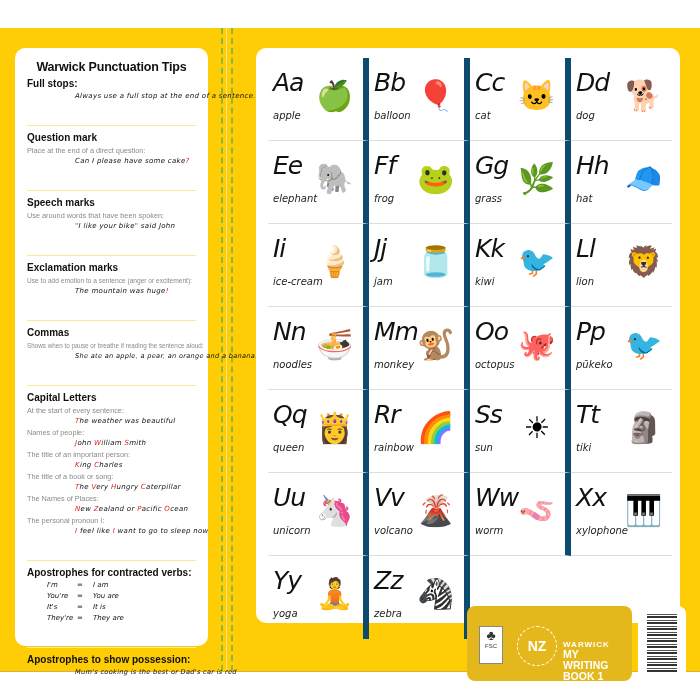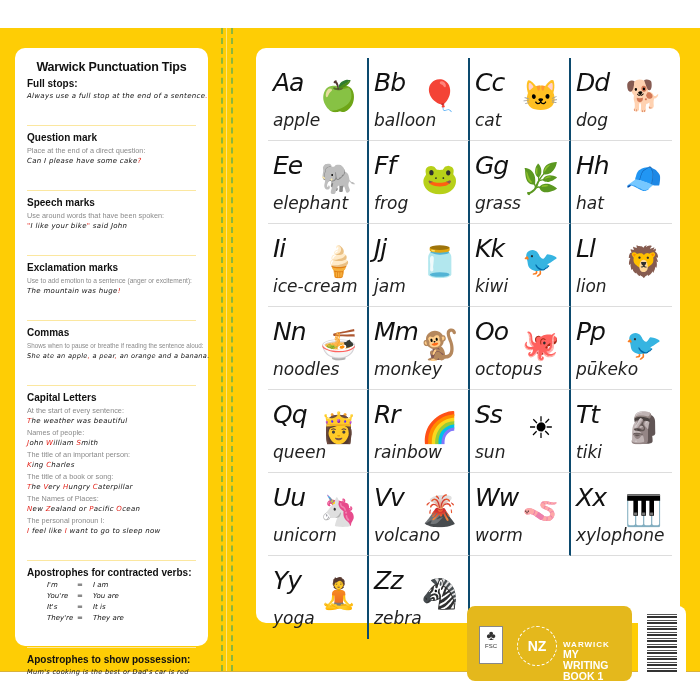--- a/index.html
+++ b/index.html
@@ -6,31 +6,31 @@
   body { width:700px; height:700px; background:#ffffff; position:relative; overflow:hidden; font-family:"Liberation Sans", sans-serif; }
   .book { position:absolute; left:0; top:28px; width:700px; height:643px; background:#fecd05; border-bottom:1px solid #d9b23a; }
   .spine-line { position:absolute; top:0; bottom:0; width:0; border-left:2px dashed #8cb63c; }
   .spine-center { position:absolute; top:0; bottom:0; left:226px; width:1px; background:#fde37a; }
   .tips { position:absolute; left:15px; top:20px; width:193px; height:598px; background:#fff; border-radius:10px; box-sizing:border-box; padding:12px 12px 0 12px; }
   .tips-title { font-weight:bold; font-size:12.5px; text-align:center; color:#111; margin-bottom:4px; letter-spacing:-0.2px; }
   .sec { border-bottom:1px solid #fbe7a0; padding-bottom:23px; margin-bottom:6px; }
   .sec:last-child { border-bottom:none; }
   .sec-h { font-weight:bold; font-size:10px; color:#111; margin-bottom:2px; }
   .desc { font-size:7.3px; color:#8a8a8a; line-height:11px; white-space:nowrap; }
-  .ex { font-family:"DejaVu Sans", sans-serif; font-style:italic; font-size:7px; color:#111; line-height:11px; white-space:nowrap; letter-spacing:0.3px; }
+  .ex { font-family:"DejaVu Sans", sans-serif; font-style:italic; font-size:7px; color:#111; line-height:11px; white-space:nowrap; letter-spacing:0.3px;margin-left:48px; }
   .red { color:#e2231a; }
   .contr { display:flex; font-family:"DejaVu Sans", sans-serif; font-style:italic; font-size:7px; line-height:11px; color:#111; }
   .contr .c1 { width:30px;margin-left:20px; } .contr .c2 { width:16px; } 
   .alpha { position:absolute; left:256px; top:20px; width:424px; height:575px; background:#fff; border-radius:10px; }
   .grid { position:absolute; left:12px; top:10px; display:grid; grid-template-columns:repeat(4,101px); grid-auto-rows:83px; }
-  .cell { position:relative; border-right:2px solid #0c4a6e; border-bottom:1px solid #ddd; box-sizing:border-box; }
+  .cell { position:relative; border-right:6px solid #0c4a6e; border-bottom:1px solid #ddd; box-sizing:border-box; }
   .cell:nth-child(4n) { border-right:none; }
   .cell.last { border-bottom:none; }
   .letters { position:absolute; left:5px; top:10px; font-family:"DejaVu Sans", sans-serif; font-size:25px; color:#111; letter-spacing:-1px; font-style:italic; }
-  .word { position:absolute; left:5px; top:52px; font-family:"DejaVu Sans", sans-serif; font-size:17px; color:#222; font-style:italic; }
+  .word { position:absolute; left:5px; top:52px; font-family:"DejaVu Sans", sans-serif; font-size:10px; color:#222; font-style:italic; }
   .pic { position:absolute; right:8px; top:18px; width:40px; height:40px; font-size:30px; line-height:40px; text-align:center; }
   .brand { position:absolute; left:467px; top:572px; width:222px; height:88px; }
   .brand-box { position:absolute; left:0; top:6px; width:165px; height:75px; background:#e4b81c; border-radius:8px; }
   .fsc { position:absolute; left:12px; top:20px; width:22px; height:36px; background:#fff; border:1px solid #888; font-size:6px; text-align:center; color:#333; }
   .nz { position:absolute; left:50px; top:20px; width:38px; height:38px; border-radius:50%; border:1px dashed #fff; color:#fff; font-weight:bold; font-size:14px; text-align:center; line-height:38px; }
   .bt { position:absolute; left:96px; top:18px; color:#fff; font-weight:bold;margin-top:16px; }
   .bt .w { font-size:8px; letter-spacing:1px; }
   .bt .l { font-size:10.5px; line-height:11px; }
   .barcode { position:absolute; left:171px; top:6px; width:48px; height:75px; background:#fff; border-radius:8px; }
   .bars { position:absolute; left:9px; top:8px; width:30px; height:58px; background:repeating-linear-gradient(0deg,#333 0 2px,#fff 2px 3px,#555 3px 4px,#fff 4px 6px); }

